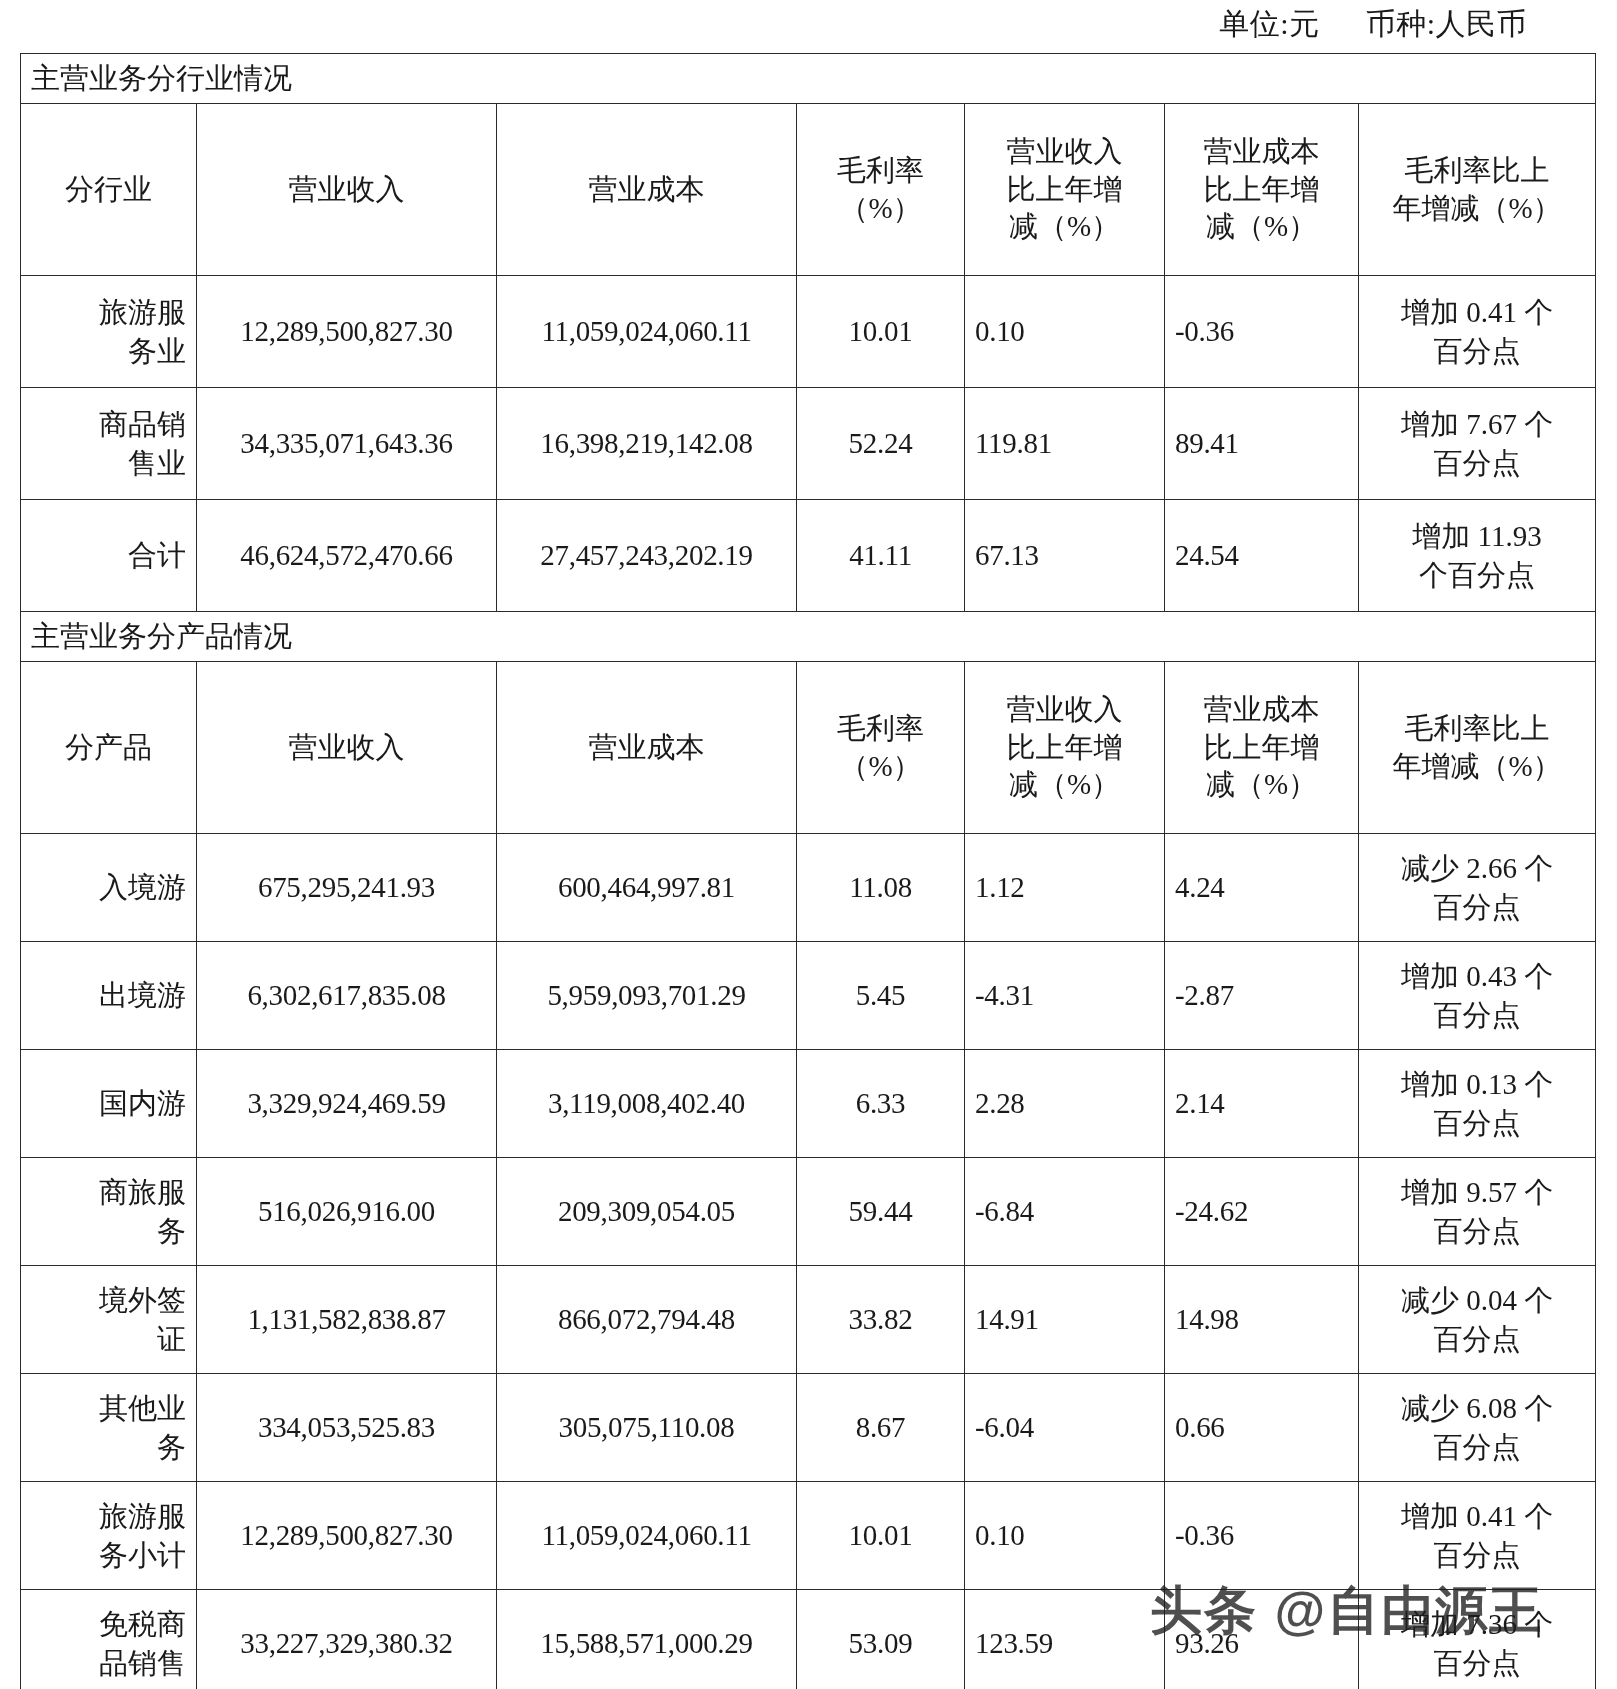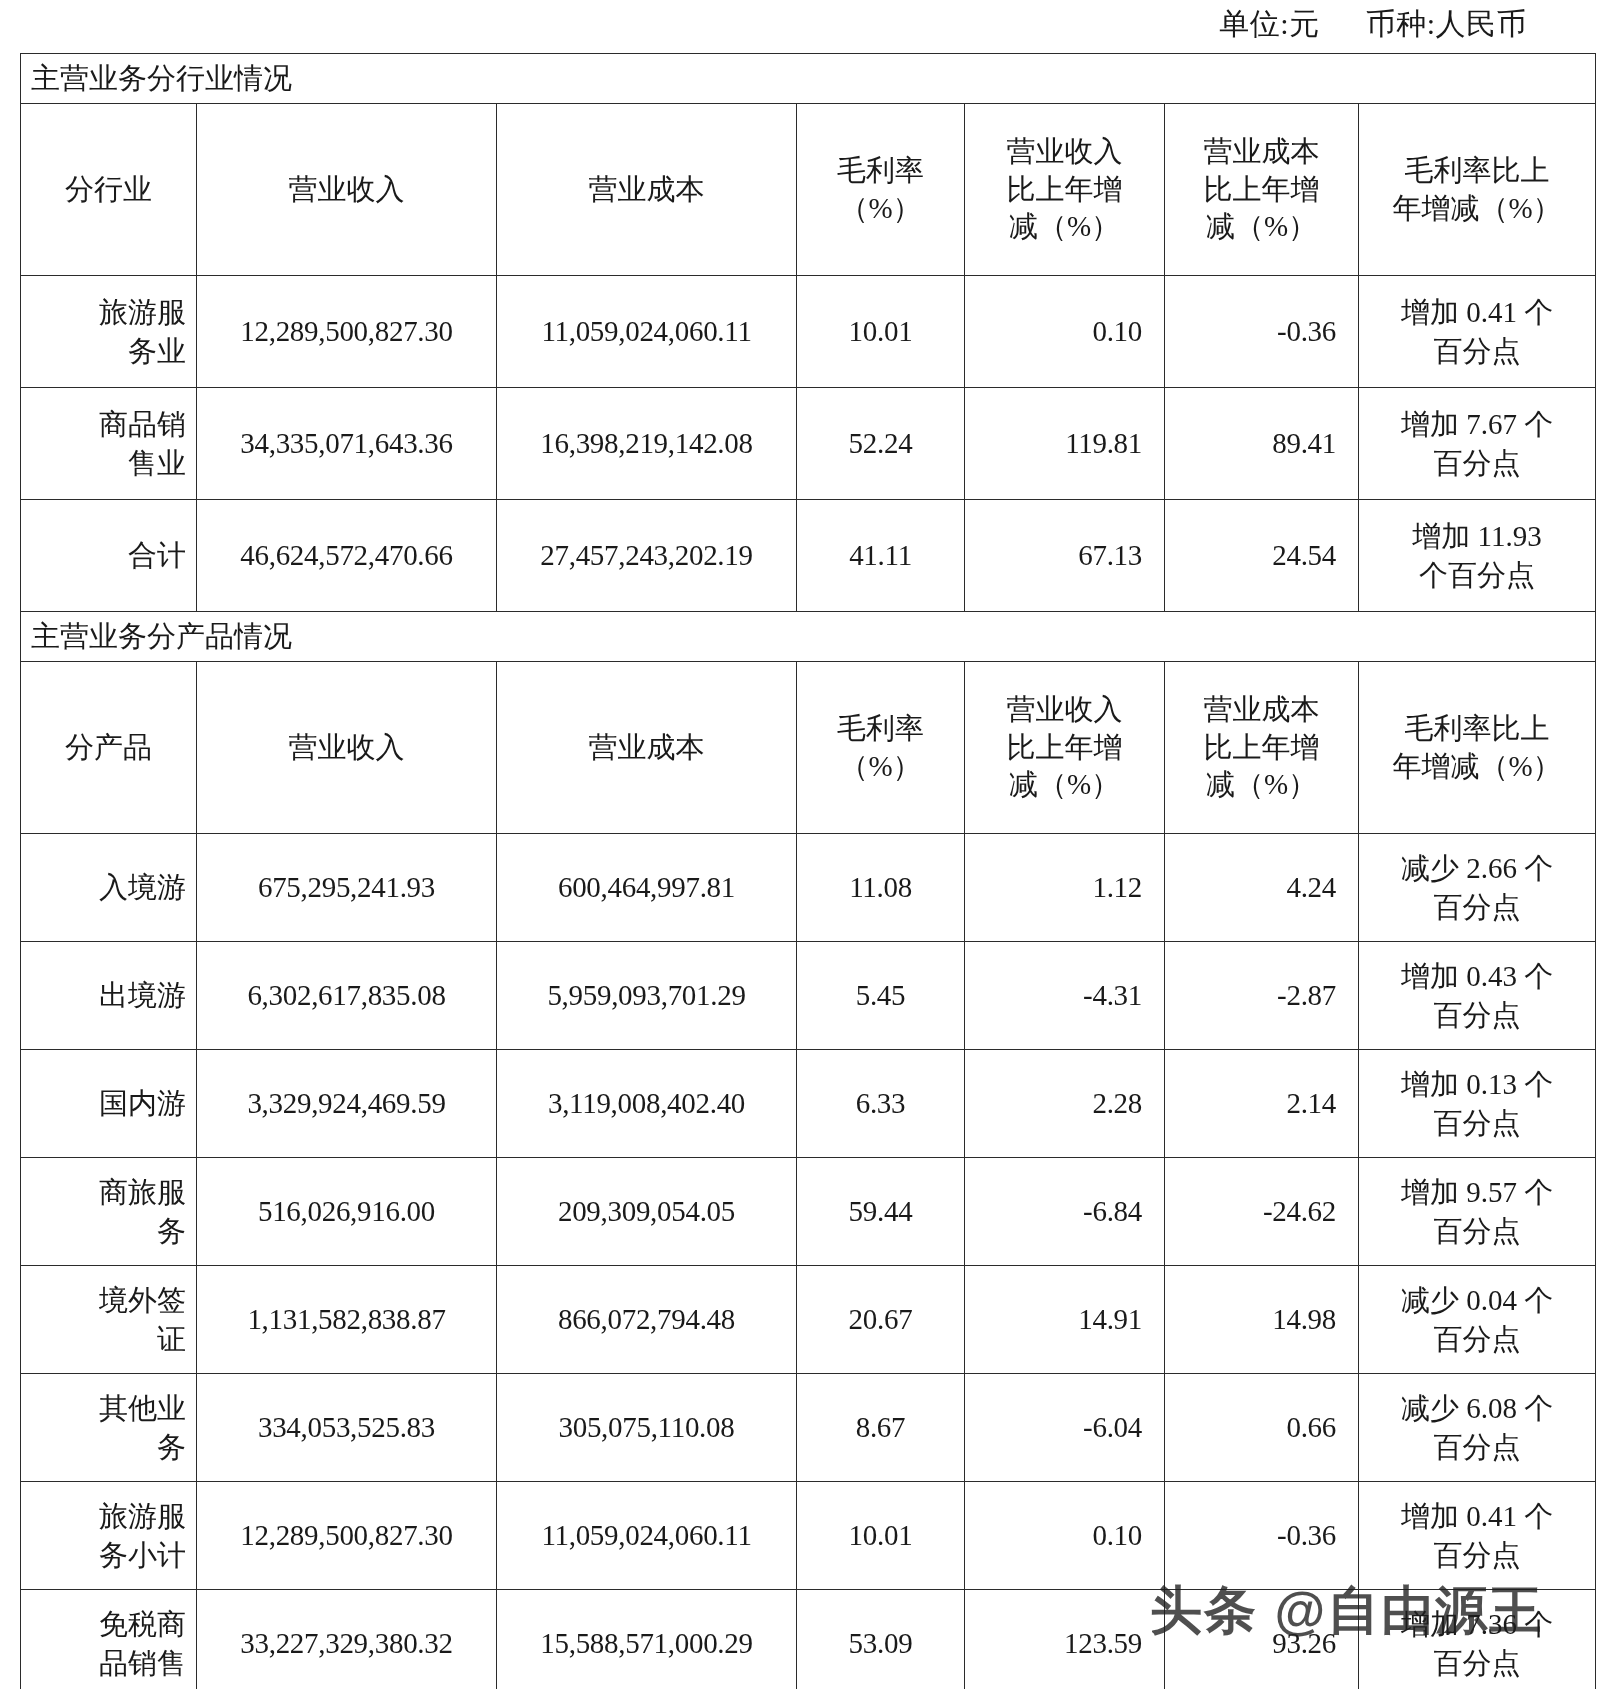--- a/index.html
+++ b/index.html
@@ -70,21 +70,21 @@
 
   .lbl {
     text-align: right;
     line-height: 1.34;
   }
   .num {
     text-align: center;
     white-space: nowrap;
     letter-spacing: -0.3px;
   }
-  .num.r { text-align: right; padding-right: 22px; }
+  .num.r { text-align: left; padding-right: 22px; }
   .pts {
     text-align: center;
     line-height: 1.34;
   }
 
   .r-tall   { height: 112px; }
   .r-med    { height: 108px; }
 
   .watermark {
     position: absolute;
@@ -295,21 +295,21 @@
         </td>
       </tr>
 
       <tr class="r-med">
         <td class="lbl">
           <div>境外签</div>
           <div>证</div>
         </td>
         <td class="num">1,131,582,838.87</td>
         <td class="num">866,072,794.48</td>
-        <td class="num">20.67</td>
+        <td class="num">33.82</td>
         <td class="num r">14.91</td>
         <td class="num r">14.98</td>
         <td class="pts">
           <div>减少 0.04 个</div>
           <div>百分点</div>
         </td>
       </tr>
 
       <tr class="r-med">
         <td class="lbl">

